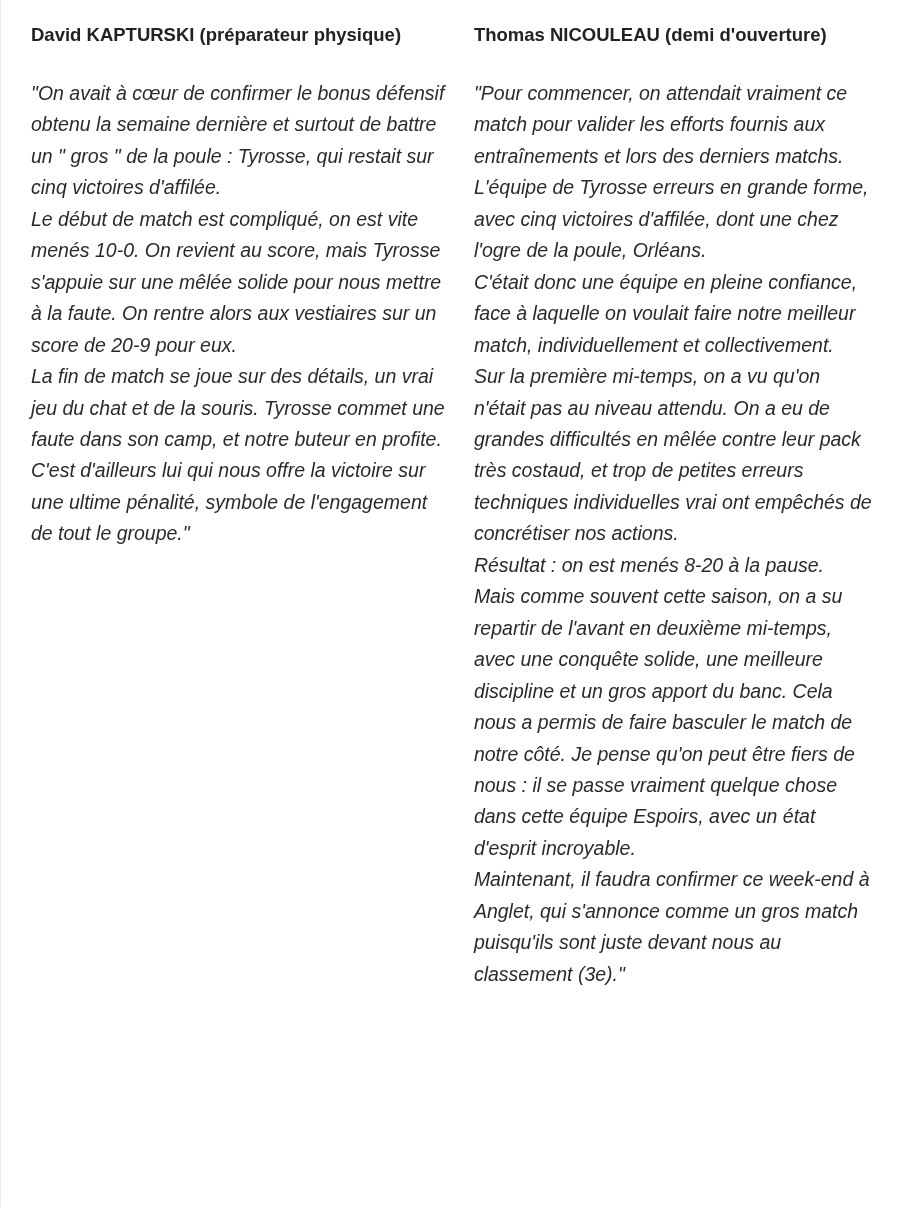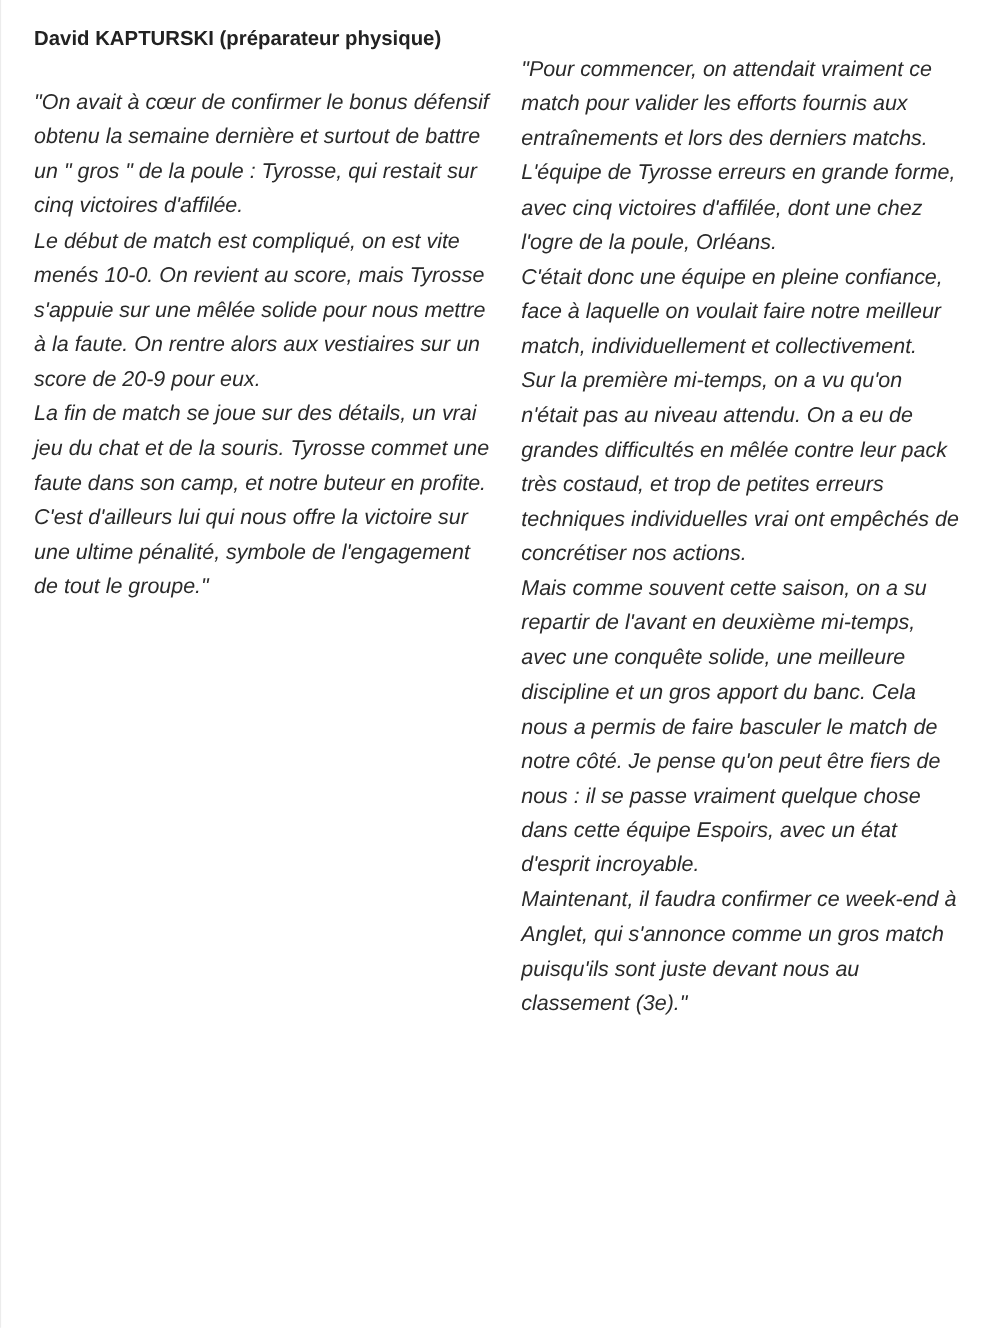--- a/index.html
+++ b/index.html
@@ -68,22 +68,24 @@
 <div class="columns">
   <div class="col col-left">
     <h3 class="speaker">David KAPTURSKI (préparateur physique)</h3>
     <div class="quote">
       <p>"On avait à cœur de confirmer le bonus défensif obtenu la semaine dernière et surtout de battre un " gros " de la poule : Tyrosse, qui restait sur cinq victoires d'affilée.</p>
       <p>Le début de match est compliqué, on est vite menés 10-0. On revient au score, mais Tyrosse s'appuie sur une mêlée solide pour nous mettre à la faute. On rentre alors aux vestiaires sur un score de 20-9 pour eux.</p>
       <p>La fin de match se joue sur des détails, un vrai jeu du chat et de la souris. Tyrosse commet une faute dans son camp, et notre buteur en profite. C'est d'ailleurs lui qui nous offre la victoire sur une ultime pénalité, symbole de l'engagement de tout le groupe."</p>
     </div>
   </div>
   <div class="col col-right">
+    <h3 class="speaker">Thomas NICOULEAU (demi d'ouverture)</h3>
     <div class="quote">
       <p>"Pour commencer, on attendait vraiment ce match pour valider les efforts fournis aux entraînements et lors des derniers matchs.</p>
       <p>L'équipe de Tyrosse erreurs en grande forme, avec cinq victoires d'affilée, dont une chez l'ogre de la poule, Orléans.</p>
       <p>C'était donc une équipe en pleine confiance, face à laquelle on voulait faire notre meilleur match, individuellement et collectivement.</p>
       <p>Sur la première mi-temps, on a vu qu'on n'était pas au niveau attendu. On a eu de grandes difficultés en mêlée contre leur pack très costaud, et trop de petites erreurs techniques individuelles vrai ont empêchés de concrétiser nos actions.</p>
+      <p>Résultat : on est menés 8-20 à la pause.</p>
       <p>Mais comme souvent cette saison, on a su repartir de l'avant en deuxième mi-temps, avec une conquête solide, une meilleure discipline et un gros apport du banc. Cela nous a permis de faire basculer le match de notre côté. Je pense qu'on peut être fiers de nous : il se passe vraiment quelque chose dans cette équipe Espoirs, avec un état d'esprit incroyable.</p>
       <p>Maintenant, il faudra confirmer ce week-end à Anglet, qui s'annonce comme un gros match puisqu'ils sont juste devant nous au classement (3e)."</p>
     </div>
   </div>
 </div>
 
 </body></html>

